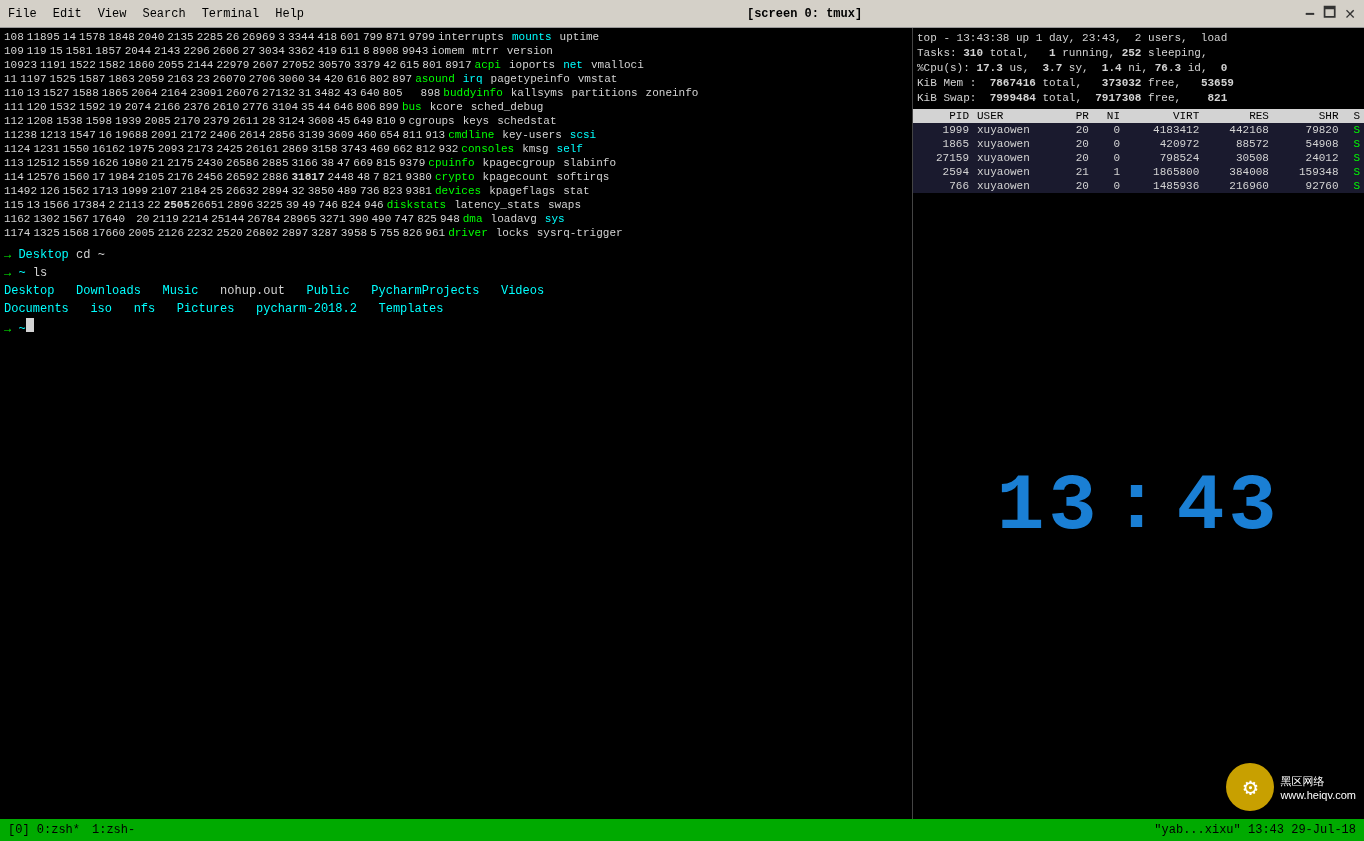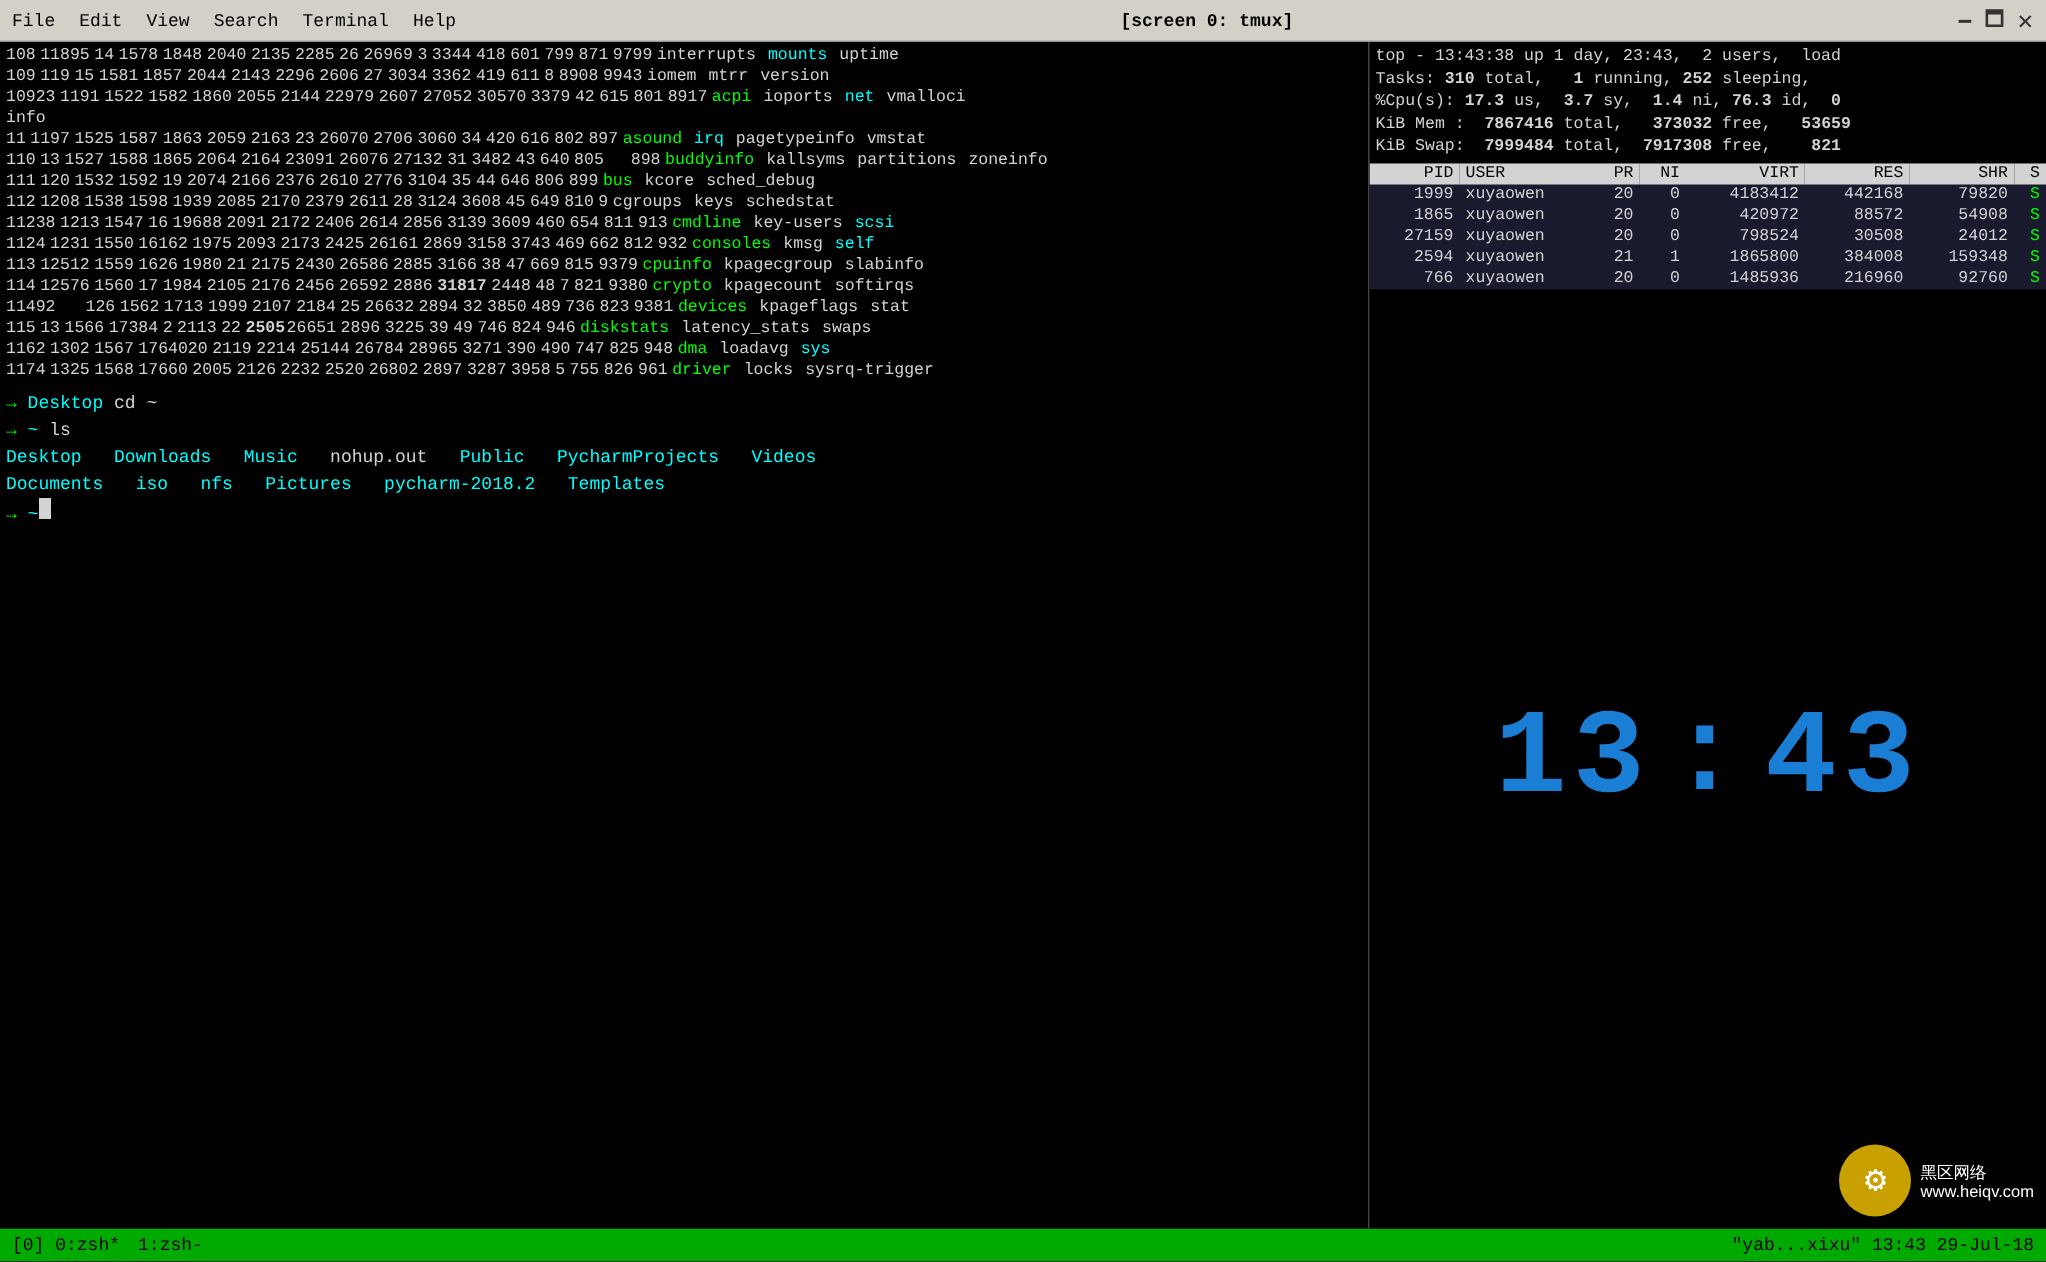--- a/index.html
+++ b/index.html
@@ -308,21 +308,20 @@
           <span style="color:#d3d3d3;margin-right:3px;white-space:pre;">3379</span>
           <span style="color:#d3d3d3;margin-right:3px;white-space:pre;">42</span>
           <span style="color:#d3d3d3;margin-right:3px;white-space:pre;">615</span>
           <span style="color:#d3d3d3;margin-right:3px;white-space:pre;">801</span>
           <span style="color:#d3d3d3;margin-right:3px;white-space:pre;">8917</span>
           <span style="color:#00ff00;margin-right:8px;white-space:pre;">acpi</span>
           <span style="color:#d3d3d3;margin-right:8px;white-space:pre;">ioports</span>
           <span style="color:#00ffff;margin-right:8px;white-space:pre;">net</span>
           <span style="color:#d3d3d3;margin-right:8px;white-space:pre;">vmalloci</span>
         </div>
-        <div class="proc-row" style="color: rgb(211, 211, 211); padding-left: 0px;">info</div>
         <div class="proc-row">
           <span style="color:#d3d3d3;margin-right:3px;white-space:pre;">11</span>
           <span style="color:#d3d3d3;margin-right:3px;white-space:pre;">1197</span>
           <span style="color:#d3d3d3;margin-right:3px;white-space:pre;">1525</span>
           <span style="color:#d3d3d3;margin-right:3px;white-space:pre;">1587</span>
           <span style="color:#d3d3d3;margin-right:3px;white-space:pre;">1863</span>
           <span style="color:#d3d3d3;margin-right:3px;white-space:pre;">2059</span>
           <span style="color:#d3d3d3;margin-right:3px;white-space:pre;">2163</span>
           <span style="color:#d3d3d3;margin-right:3px;white-space:pre;">23</span>
           <span style="color:#d3d3d3;margin-right:3px;white-space:pre;">26070</span>
@@ -480,21 +479,21 @@
           <span style="color:#d3d3d3;margin-right:3px;white-space:pre;">2448</span>
           <span style="color:#d3d3d3;margin-right:3px;white-space:pre;">48</span>
           <span style="color:#d3d3d3;margin-right:3px;white-space:pre;">7</span>
           <span style="color:#d3d3d3;margin-right:3px;white-space:pre;">821</span>
           <span style="color:#d3d3d3;margin-right:3px;white-space:pre;">9380</span>
           <span style="color:#00ff00;margin-right:8px;white-space:pre;">crypto</span>
           <span style="color:#d3d3d3;margin-right:8px;white-space:pre;">kpagecount</span>
           <span style="color:#d3d3d3;margin-right:8px;white-space:pre;">softirqs</span>
         </div>
         <div class="proc-row">
-          <span style="color:#d3d3d3;margin-right:20px;white-space:pre;">11492</span>
+          <span style="color:#d3d3d3;margin-right:3px;white-space:pre;">11492</span>
           <span style="color:#d3d3d3;margin-right:3px;white-space:pre;">126</span>
           <span style="color:#d3d3d3;margin-right:3px;white-space:pre;">1562</span>
           <span style="color:#d3d3d3;margin-right:3px;white-space:pre;">1713</span>
           <span style="color:#d3d3d3;margin-right:3px;white-space:pre;">1999</span>
           <span style="color:#d3d3d3;margin-right:3px;white-space:pre;">2107</span>
           <span style="color:#d3d3d3;margin-right:3px;white-space:pre;">2184</span>
           <span style="color:#d3d3d3;margin-right:3px;white-space:pre;">25</span>
           <span style="color:#d3d3d3;margin-right:3px;white-space:pre;">26632</span>
           <span style="color:#d3d3d3;margin-right:3px;white-space:pre;">2894</span>
           <span style="color:#d3d3d3;margin-right:3px;white-space:pre;">32</span>
@@ -525,21 +524,21 @@
           <span style="color:#d3d3d3;margin-right:3px;white-space:pre;">824</span>
           <span style="color:#d3d3d3;margin-right:3px;white-space:pre;">946</span>
           <span style="color:#00ff00;margin-right:8px;white-space:pre;">diskstats</span>
           <span style="color:#d3d3d3;margin-right:8px;white-space:pre;">latency_stats</span>
           <span style="color:#d3d3d3;margin-right:8px;white-space:pre;">swaps</span>
         </div>
         <div class="proc-row">
           <span style="color:#d3d3d3;margin-right:3px;white-space:pre;">1162</span>
           <span style="color:#d3d3d3;margin-right:3px;white-space:pre;">1302</span>
           <span style="color:#d3d3d3;margin-right:3px;white-space:pre;">1567</span>
-          <span style="color:#d3d3d3;margin-right:0;white-space:pre;">17640</span>
+          <span style="color:#d3d3d3;margin-right:11px;white-space:pre;">17640</span>
           <span style="color:#d3d3d3;margin-right:3px;white-space:pre;">20</span>
           <span style="color:#d3d3d3;margin-right:3px;white-space:pre;">2119</span>
           <span style="color:#d3d3d3;margin-right:3px;white-space:pre;">2214</span>
           <span style="color:#d3d3d3;margin-right:3px;white-space:pre;">25144</span>
           <span style="color:#d3d3d3;margin-right:3px;white-space:pre;">26784</span>
           <span style="color:#d3d3d3;margin-right:3px;white-space:pre;">28965</span>
           <span style="color:#d3d3d3;margin-right:3px;white-space:pre;">3271</span>
           <span style="color:#d3d3d3;margin-right:3px;white-space:pre;">390</span>
           <span style="color:#d3d3d3;margin-right:3px;white-space:pre;">490</span>
           <span style="color:#d3d3d3;margin-right:3px;white-space:pre;">747</span>

